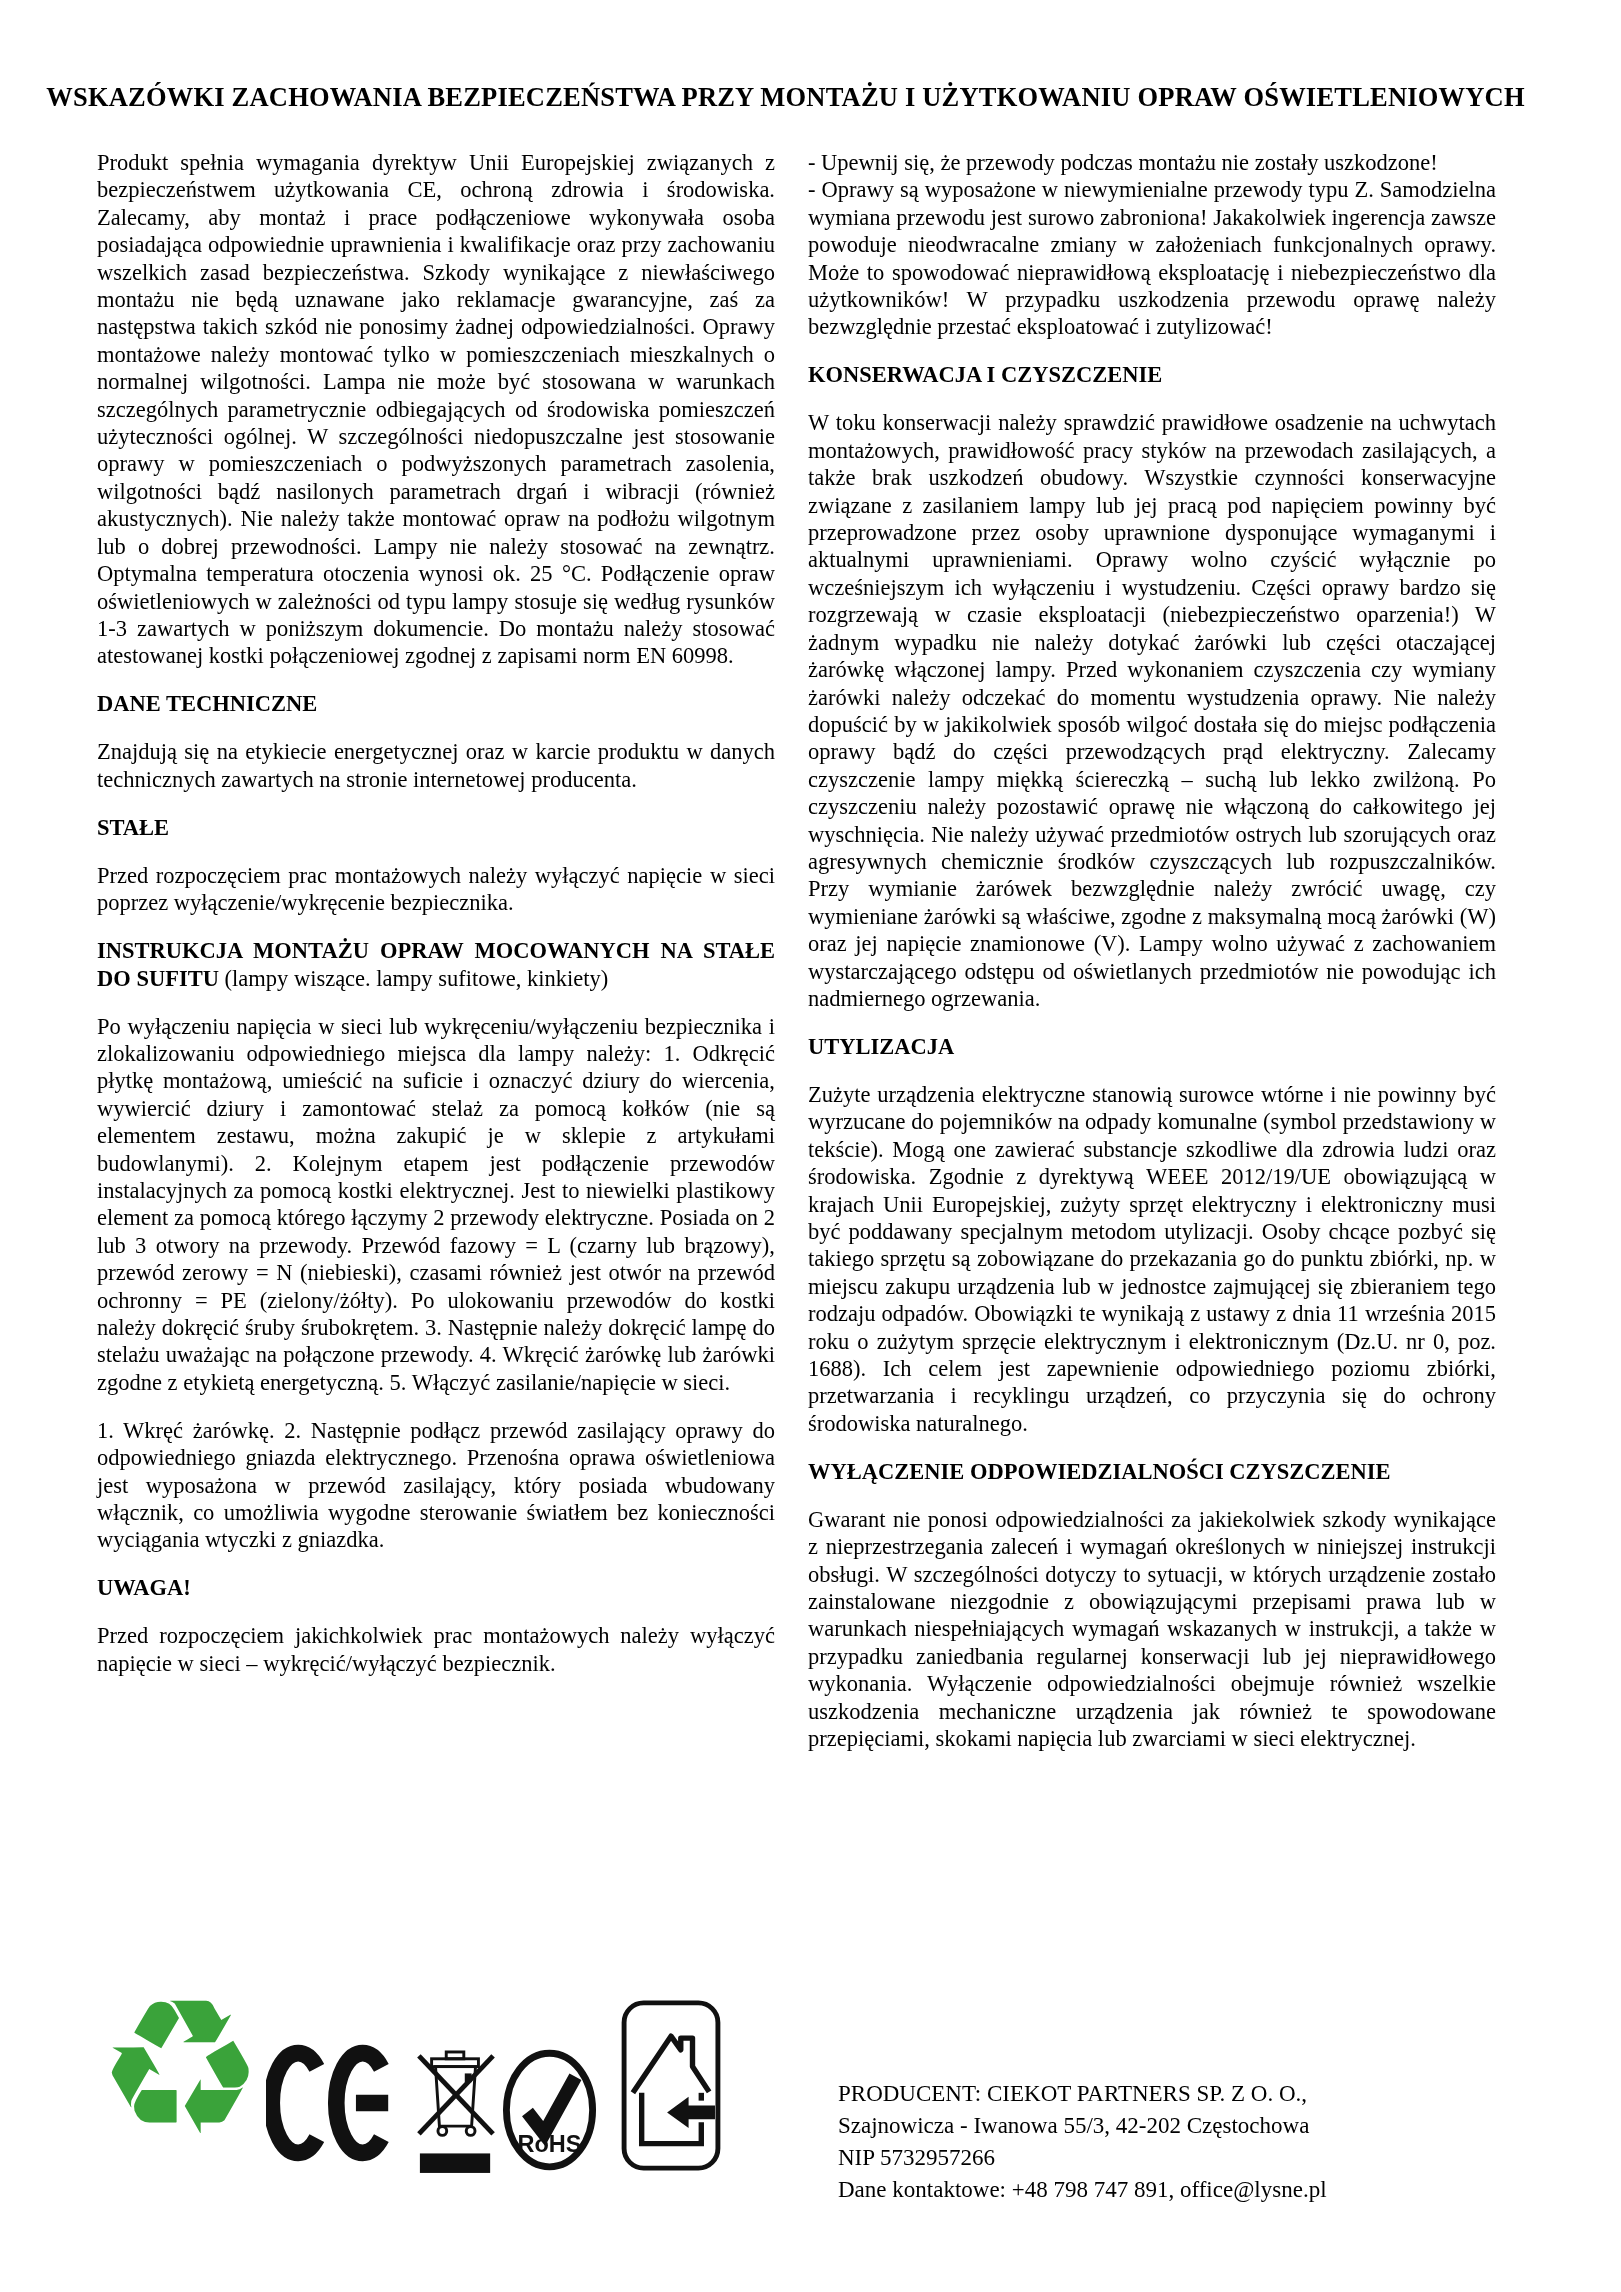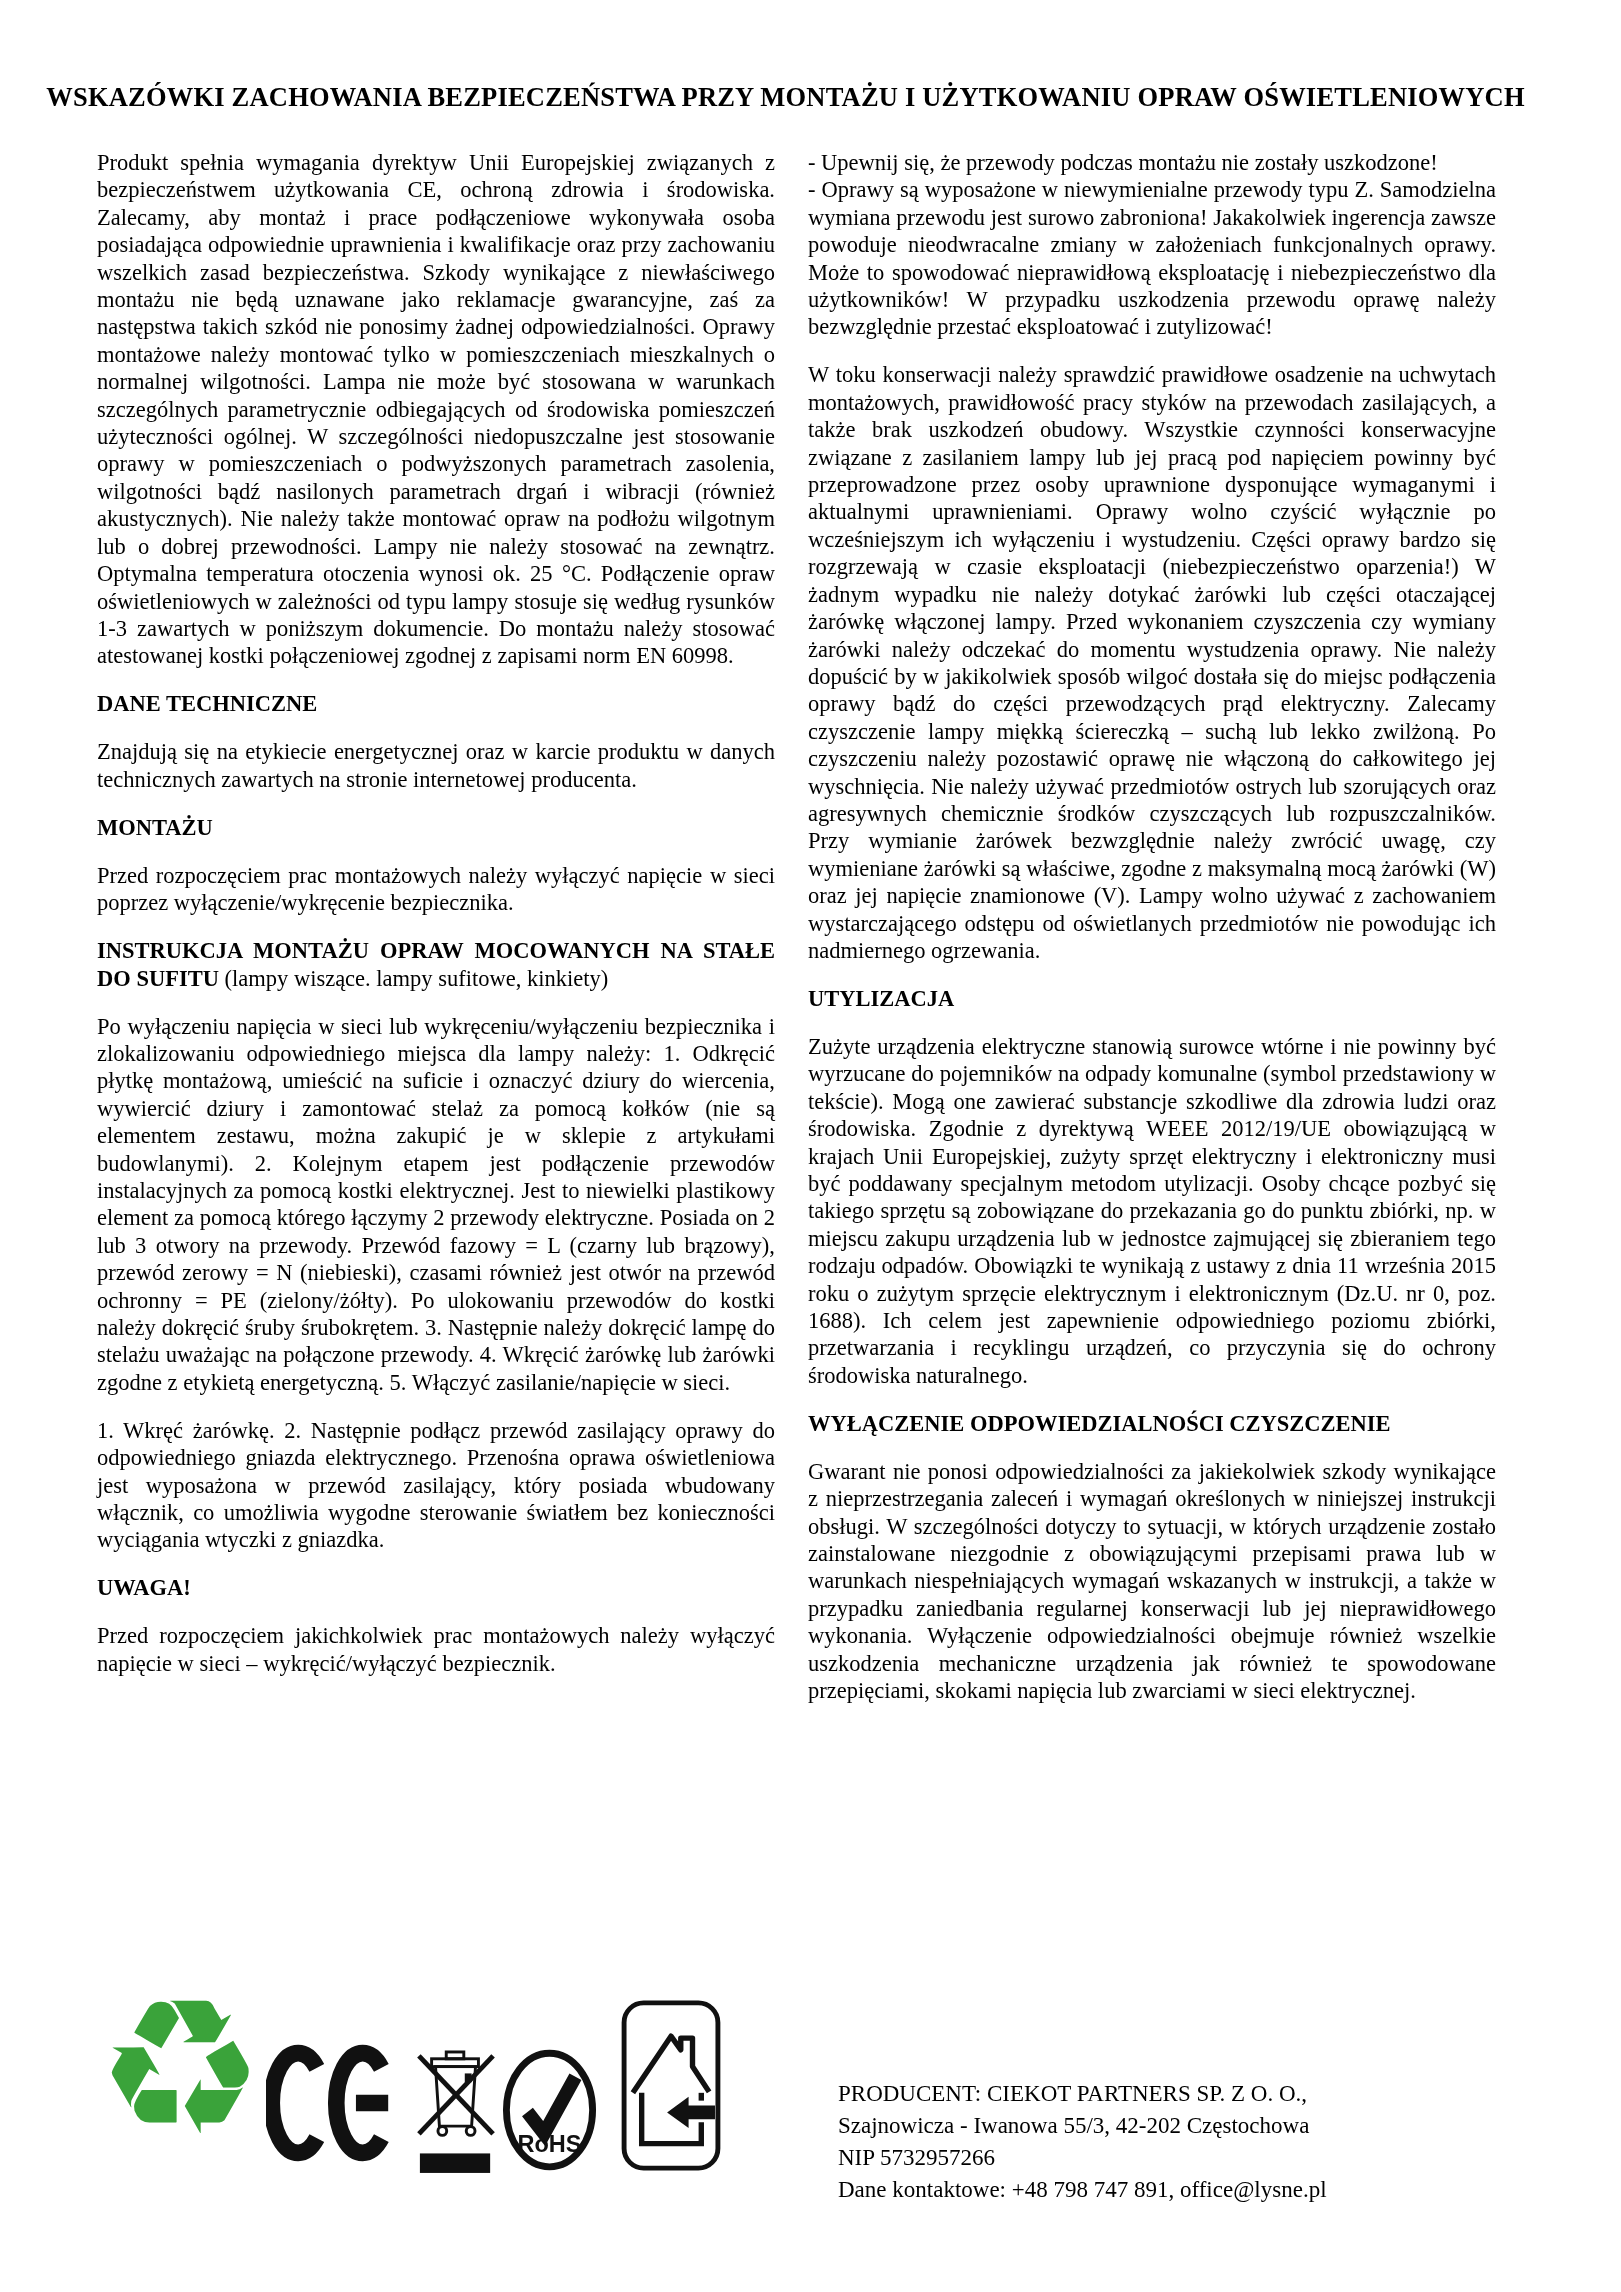--- a/index.html
+++ b/index.html
@@ -45,21 +45,21 @@
   <div class="col col-left">
     <div class="block">
         <p>Produkt spełnia wymagania dyrektyw Unii Europejskiej związanych z bezpieczeństwem użytkowania CE, ochroną zdrowia i środowiska. Zalecamy, aby montaż i prace podłączeniowe wykonywała osoba posiadająca odpowiednie uprawnienia i kwalifikacje oraz przy zachowaniu wszelkich zasad bezpieczeństwa. Szkody wynikające z niewłaściwego montażu nie będą uznawane jako reklamacje gwarancyjne, zaś za następstwa takich szkód nie ponosimy żadnej odpowiedzialności. Oprawy montażowe należy montować tylko w pomieszczeniach mieszkalnych o normalnej wilgotności. Lampa nie może być stosowana w warunkach szczególnych parametrycznie odbiegających od środowiska pomieszczeń użyteczności ogólnej. W szczególności niedopuszczalne jest stosowanie oprawy w pomieszczeniach o podwyższonych parametrach zasolenia, wilgotności bądź nasilonych parametrach drgań i wibracji (również akustycznych). Nie należy także montować opraw na podłożu wilgotnym lub o dobrej przewodności. Lampy nie należy stosować na zewnątrz. Optymalna temperatura otoczenia wynosi ok. 25 °C. Podłączenie opraw oświetleniowych w zależności od typu lampy stosuje się według rysunków 1-3 zawartych w poniższym dokumencie. Do montażu należy stosować atestowanej kostki połączeniowej zgodnej z zapisami norm EN 60998.</p>
       </div>
 
     <div class="block hd">DANE TECHNICZNE</div>
     <div class="block">
         <p>Znajdują się na etykiecie energetycznej oraz w karcie produktu w danych technicznych zawartych na stronie internetowej producenta.</p>
       </div>
 
-    <div class="block hd">MONTAŻU</div>
+    <div class="block hd">STAŁE</div>
     <div class="block">
         <p>Przed rozpoczęciem prac montażowych należy wyłączyć napięcie w sieci poprzez wyłączenie/wykręcenie bezpiecznika.</p>
       </div>
 
     <div class="block"><span class="hd">INSTRUKCJA MONTAŻU OPRAW MOCOWANYCH NA STAŁE DO SUFITU</span><span> (lampy wiszące. lampy sufitowe, kinkiety)</span></div>
     <div class="block">
         <p>Po wyłączeniu napięcia w sieci lub wykręceniu/wyłączeniu bezpiecznika i zlokalizowaniu odpowiedniego miejsca dla lampy należy: 1. Odkręcić płytkę montażową, umieścić na suficie i oznaczyć dziury do wiercenia, wywiercić dziury i zamontować stelaż za pomocą kołków (nie są elementem zestawu, można zakupić je w sklepie z artykułami budowlanymi). 2. Kolejnym etapem jest podłączenie przewodów instalacyjnych za pomocą kostki elektrycznej. Jest to niewielki plastikowy element za pomocą którego łączymy 2 przewody elektryczne. Posiada on 2 lub 3 otwory na przewody. Przewód fazowy = L (czarny lub brązowy), przewód zerowy = N (niebieski), czasami również jest otwór na przewód ochronny = PE (zielony/żółty). Po ulokowaniu przewodów do kostki należy dokręcić śruby śrubokrętem. 3. Następnie należy dokręcić lampę do stelażu uważając na połączone przewody. 4. Wkręcić żarówkę lub żarówki zgodne z etykietą energetyczną. 5. Włączyć zasilanie/napięcie w sieci.</p>
       </div>
 
     <div class="block">
@@ -71,20 +71,21 @@
         <p>Przed rozpoczęciem jakichkolwiek prac montażowych należy wyłączyć napięcie w sieci – wykręcić/wyłączyć bezpiecznik.</p>
       </div>
   </div>
 
   <div class="col col-right">
     <div class="block">
       <p>- Upewnij się, że przewody podczas montażu nie zostały uszkodzone!</p>
       <p>- Oprawy są wyposażone w niewymienialne przewody typu Z. Samodzielna wymiana przewodu jest surowo zabroniona! Jakakolwiek ingerencja zawsze powoduje nieodwracalne zmiany w założeniach funkcjonalnych oprawy. Może to spowodować nieprawidłową eksploatację i niebezpieczeństwo dla użytkowników! W przypadku uszkodzenia przewodu oprawę należy bezwzględnie przestać eksploatować i zutylizować!</p>
     </div>
 
+    <div class="block hd">KONSERWACJA I CZYSZCZENIE</div>
     <div class="block">
         <p>W toku konserwacji należy sprawdzić prawidłowe osadzenie na uchwytach montażowych, prawidłowość pracy styków na przewodach zasilających, a także brak uszkodzeń obudowy. Wszystkie czynności konserwacyjne związane z zasilaniem lampy lub jej pracą pod napięciem powinny być przeprowadzone przez osoby uprawnione dysponujące wymaganymi i aktualnymi uprawnieniami. Oprawy wolno czyścić wyłącznie po wcześniejszym ich wyłączeniu i wystudzeniu. Części oprawy bardzo się rozgrzewają w czasie eksploatacji (niebezpieczeństwo oparzenia!) W żadnym wypadku nie należy dotykać żarówki lub części otaczającej żarówkę włączonej lampy. Przed wykonaniem czyszczenia czy wymiany żarówki należy odczekać do momentu wystudzenia oprawy. Nie należy dopuścić by w jakikolwiek sposób wilgoć dostała się do miejsc podłączenia oprawy bądź do części przewodzących prąd elektryczny. Zalecamy czyszczenie lampy miękką ściereczką – suchą lub lekko zwilżoną. Po czyszczeniu należy pozostawić oprawę nie włączoną do całkowitego jej wyschnięcia. Nie należy używać przedmiotów ostrych lub szorujących oraz agresywnych chemicznie środków czyszczących lub rozpuszczalników. Przy wymianie żarówek bezwzględnie należy zwrócić uwagę, czy wymieniane żarówki są właściwe, zgodne z maksymalną mocą żarówki (W) oraz jej napięcie znamionowe (V). Lampy wolno używać z zachowaniem wystarczającego odstępu od oświetlanych przedmiotów nie powodując ich nadmiernego ogrzewania.</p>
       </div>
 
     <div class="block hd">UTYLIZACJA</div>
     <div class="block">
         <p>Zużyte urządzenia elektryczne stanowią surowce wtórne i nie powinny być wyrzucane do pojemników na odpady komunalne (symbol przedstawiony w tekście). Mogą one zawierać substancje szkodliwe dla zdrowia ludzi oraz środowiska. Zgodnie z dyrektywą WEEE 2012/19/UE obowiązującą w krajach Unii Europejskiej, zużyty sprzęt elektryczny i elektroniczny musi być poddawany specjalnym metodom utylizacji. Osoby chcące pozbyć się takiego sprzętu są zobowiązane do przekazania go do punktu zbiórki, np. w miejscu zakupu urządzenia lub w jednostce zajmującej się zbieraniem tego rodzaju odpadów. Obowiązki te wynikają z ustawy z dnia 11 września 2015 roku o zużytym sprzęcie elektrycznym i elektronicznym (Dz.U. nr 0, poz. 1688). Ich celem jest zapewnienie odpowiedniego poziomu zbiórki, przetwarzania i recyklingu urządzeń, co przyczynia się do ochrony środowiska naturalnego.</p>
       </div>
 
     <div class="block hd">WYŁĄCZENIE ODPOWIEDZIALNOŚCI CZYSZCZENIE</div>

